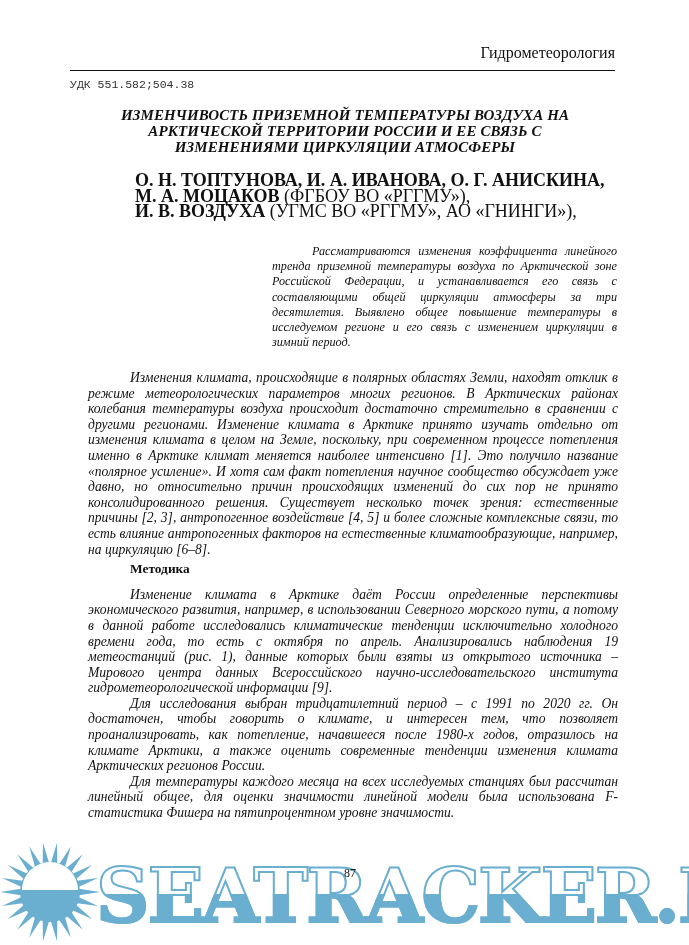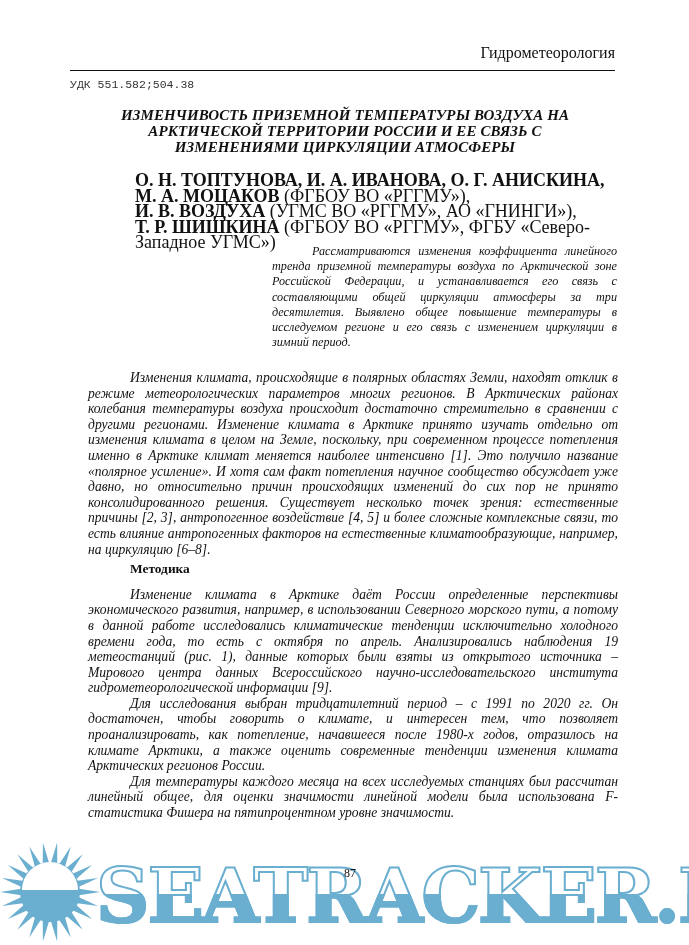--- a/index.html
+++ b/index.html
@@ -55,21 +55,20 @@
   <div class="running-head">Гидрометеорология</div>
   <div class="head-rule"></div>
   <div class="udk">УДК 551.582;504.38</div>
 
   <div class="title">ИЗМЕНЧИВОСТЬ ПРИЗЕМНОЙ ТЕМПЕРАТУРЫ ВОЗДУХА НА АРКТИЧЕСКОЙ ТЕРРИТОРИИ РОССИИ И ЕЕ СВЯЗЬ С ИЗМЕНЕНИЯМИ ЦИРКУЛЯЦИИ АТМОСФЕРЫ</div>
 
   <div class="authors">
     <div><span class="b">О. Н. ТОПТУНОВА, И. А. ИВАНОВА, О. Г. АНИСКИНА,</span><span></span></div>
     <div><span class="b">М. А. МОЦАКОВ</span><span> (ФГБОУ ВО «РГГМУ»),</span></div>
     <div><span class="b">И. В. ВОЗДУХА</span><span> (УГМС ВО «РГГМУ», АО «ГНИНГИ»),</span></div>
-    <div><span class="b">Т. Р. ШИШКИНА</span><span> (ФГБОУ ВО «РГГМУ», ФГБУ «Северо-Западное УГМС»)</span></div>
   </div>
 
   <div class="abstract">Рассматриваются изменения коэффициента линейного тренда приземной температуры воздуха по Арктической зоне Российской Федерации, и устанавливается его связь с составляющими общей циркуляции атмосферы за три десятилетия. Выявлено общее повышение температуры в исследуемом регионе и его связь с изменением циркуляции в зимний период.</div>
 
   <div class="body">
     <p>Изменения климата, происходящие в полярных областях Земли, находят отклик в режиме метеорологических параметров многих регионов. В Арктических районах колебания температуры воздуха происходит достаточно стремительно в сравнении с другими регионами. Изменение климата в Арктике принято изучать отдельно от изменения климата в целом на Земле, поскольку, при современном процессе потепления именно в Арктике климат меняется наиболее интенсивно [1]. Это получило название «полярное усиление». И хотя сам факт потепления научное сообщество обсуждает уже давно, но относительно причин происходящих изменений до сих пор не принято консолидированного решения. Существует несколько точек зрения: естественные причины [2, 3], антропогенное воздействие [4, 5] и более сложные комплексные связи, то есть влияние антропогенных факторов на естественные климатообразующие, например, на циркуляцию [6–8].</p>
     <h3>Методика</h3>
     <p>Изменение климата в Арктике даёт России определенные перспективы экономического развития, например, в использовании Северного морского пути, а потому в данной работе исследовались климатические тенденции исключительно холодного времени года, то есть с октября по апрель. Анализировались наблюдения 19 метеостанций (рис. 1), данные которых были взяты из открытого источника – Мирового центра данных Всероссийского научно-исследовательского института гидрометеорологической информации [9].</p>
     <p>Для исследования выбран тридцатилетний период – с 1991 по 2020 гг. Он достаточен, чтобы говорить о климате, и интересен тем, что позволяет проанализировать, как потепление, начавшееся после 1980-х годов, отразилось на климате Арктики, а также оценить современные тенденции изменения климата Арктических регионов России.</p>
     <p>Для температуры каждого месяца на всех исследуемых станциях был рассчитан линейный общее, для оценки значимости линейной модели была использована F-статистика Фишера на пятипроцентном уровне значимости.</p>

